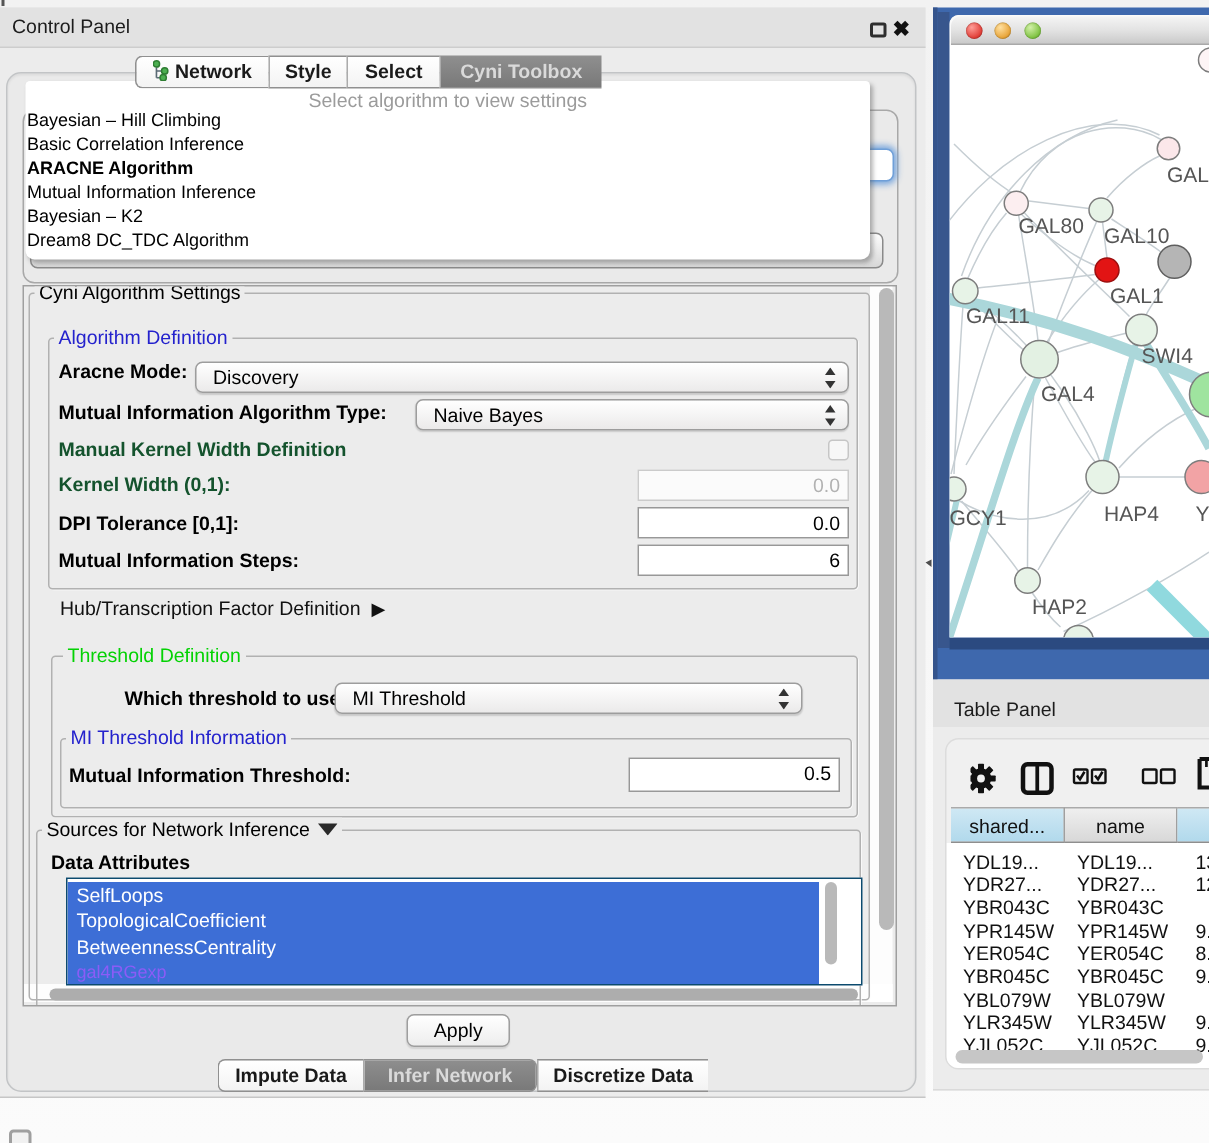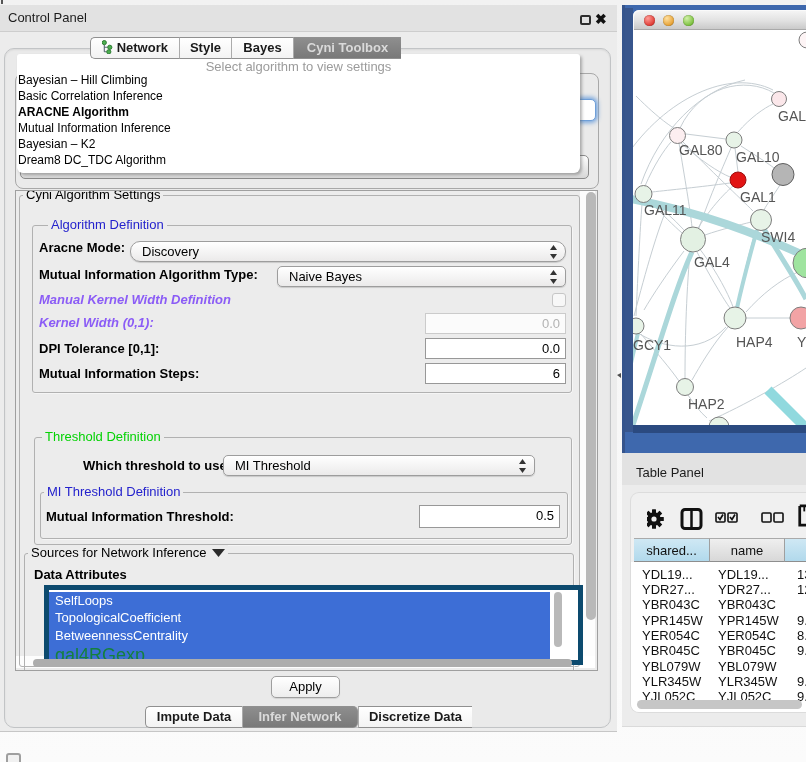--- a/index.html
+++ b/index.html
@@ -15,21 +15,21 @@
 .tabstrip{display:flex;height:16px;}
 .tab{height:20px;line-height:20px;font-size:13px;font-weight:bold;color:#1a1a1a;text-align:center;
   background:linear-gradient(#ffffff,#f3f3f3);border-top:1px solid #909090;border-bottom:1px solid #909090;white-space:nowrap;}
 .tab.sep{border-left:1px solid #ababab;}
 .tab.first{border-left:1px solid #909090;border-radius:5px 0 0 5px;}
 .tab.last{border-right:1px solid #909090;border-radius:0 5px 5px 0;}
 .tab.sel{background:linear-gradient(#8e8e8e,#797979);color:#dadada;}
 .gb{position:absolute;border:1px solid #b1b1b1;border-radius:3px;box-shadow:inset 0 0 0 0 #fff,0.5px 0.5px 0 0 #fdfdfd;text-align:center;}
 .gbt{position:absolute;top:-9px;background:#ececec;padding:0 3px;font-size:13px;white-space:nowrap;}
 .lb{position:absolute;font-size:13px;font-weight:bold;color:#000;white-space:nowrap;}
-.ld{position:absolute;font-size:13px;font-weight:bold;color:#8b5cf6;white-space:nowrap;font-style:italic;}
+.ld{position:absolute;font-size:13px;font-weight:bold;color:#14532d;white-space:nowrap;}
 .ln{position:absolute;font-size:13px;color:#111;white-space:nowrap;}
 .combo{position:absolute;height:19px;border:1px solid #9d9d9d;border-radius:5px;
   background:linear-gradient(#ffffff,#ebeaea);box-shadow:0 1px 1px rgba(0,0,0,0.15);}
 .combo .ct{position:absolute;left:11px;top:2px;font-size:13px;color:#000;}
 .combo svg{position:absolute;right:7px;top:3px;}
 .tf{position:absolute;height:19px;border:1px solid #989898;background:#fff;}
 .tf .v{position:absolute;right:5px;top:2px;font-size:13px;color:#000;}
 .tf.dis{border:1px solid #cbcbcb;background:#fbfbfb;}
 .tf.dis .v{color:#b2b2b2;}
 #popup{left:17px;top:49px;width:563px;height:119px;background:#fff;z-index:5;
@@ -63,42 +63,42 @@
 
     <div class="abs" style="left:90px;top:32px;z-index:10;">
       <div class="tabstrip">
         <div class="tab first" style="width:88px;"><svg width="11" height="14" viewBox="0 0 11 14" style="vertical-align:-2px;">
               <path d="M2.3 4.8 L2.3 11.8 M2.3 7.3 L5.6 7.3 M2.3 11.8 L4.6 11.8" stroke="#5a6a74" stroke-width="1.1" fill="none"></path>
               <circle cx="2.3" cy="2.6" r="2.1" fill="#4caf50" stroke="#2e7d32" stroke-width="1"></circle>
               <circle cx="7.8" cy="7.3" r="2.1" fill="#4caf50" stroke="#2e7d32" stroke-width="1"></circle>
               <circle cx="6.8" cy="11.8" r="2.1" fill="#4caf50" stroke="#2e7d32" stroke-width="1"></circle>
             </svg> Network</div>
         <div class="tab sep" style="width:51px;">Style</div>
-        <div class="tab sep" style="width:61px;">Bayes</div>
+        <div class="tab sep" style="width:61px;">Select</div>
         <div class="tab sep sel" style="width:107px;">Cyni Toolbox</div>
       </div>
     </div>
 
     <div class="abs" style="left:15px;top:68px;width:582px;height:114px;border:1px solid #a8a8a8;border-radius:8px;"></div>
     <div class="abs" style="left:558px;top:94px;width:36px;height:20px;border:1px solid #6f9fd8;border-radius:5px;background:#fff;box-shadow:0 0 4px 2px rgba(110,160,220,0.9);"></div>
     <div class="abs" style="left:20px;top:150px;width:567px;height:22px;border:1px solid #8a8a8a;border-radius:5px;background:linear-gradient(#fdfdfd,#d7d7d7);"></div>
 
     <div class="abs" id="scrollpane" style="left:15px;top:185px;width:581px;height:479px;border:1px solid #9f9f9f;background:#ececec;overflow:hidden;">
 
       <div class="abs" style="left:564px;top:0;width:15px;height:477px;background:#fdfdfd;"></div>
       <div class="abs" style="left:0;top:465px;width:579px;height:12px;background:#fdfdfd;"></div>
       <div class="abs" style="left:564px;top:465px;width:15px;height:12px;background:#fff;"></div>
 
       <div class="gb" style="left:3px;top:4px;width:559px;height:470px;">
         <div class="gbt" style="left:3px;color:#000;">Cyni Algorithm Settings</div>
 
         <div class="gb" style="left:12px;top:29px;width:538px;height:166px;">
-          <div class="gbt" style="left:15px;color:#2422cd;">Algorithm Definition</div>
+          <div class="gbt" style="left:3px;color:#2422cd;">Algorithm Definition</div>
           <div class="lb" style="left:6px;top:14px;">Aracne Mode:</div>
-          <div class="combo" style="left:97px;top:15px;width:434px;border-radius:10px;">
+          <div class="combo" style="left:97px;top:15px;width:434px;">
             <span class="ct">Discovery</span>
             <svg width="9" height="14" viewBox="0 0 9 14">
                 <path d="M4.5 0 L8 5 L1 5 Z" fill="#333"></path>
                 <path d="M4.5 14 L8 9 L1 9 Z" fill="#333"></path>
               </svg>
           </div>
           <div class="lb" style="left:6px;top:41px;">Mutual Information Algorithm Type:</div>
           <div class="combo" style="left:244px;top:40px;width:287px;">
             <span class="ct">Naive Bayes</span>
             <svg width="9" height="14" viewBox="0 0 9 14">
@@ -115,51 +115,52 @@
           <div class="lb" style="left:6px;top:115px;">DPI Tolerance [0,1]:</div>
           <div class="tf" style="left:392px;top:112px;width:139px;">
               <span class="v">0.0</span>
             </div>
           <div class="lb" style="left:6px;top:140px;">Mutual Information Steps:</div>
           <div class="tf" style="left:392px;top:137px;width:139px;">
               <span class="v">6</span>
             </div>
         </div>
 
+        <div class="ln" style="left:20px;top:202px;">Hub/Transcription Factor Definition&nbsp;&nbsp;<span style="font-size:12px;color:#111;">▶</span></div>
 
         <div class="gb" style="left:14px;top:241px;width:536px;height:106px;">
           <div class="gbt" style="left:7px;color:#04d204;">Threshold Definition</div>
           <div class="lb" style="left:48px;top:20px;">Which threshold to use:</div>
           <div class="combo" style="left:188px;top:17px;width:293px;padding-left:17px;">
             <span class="ct">MI Threshold</span>
             <svg width="9" height="14" viewBox="0 0 9 14">
                 <path d="M4.5 0 L8 5 L1 5 Z" fill="#333"></path>
                 <path d="M4.5 14 L8 9 L1 9 Z" fill="#333"></path>
               </svg>
           </div>
           <div class="gb" style="left:5px;top:54px;width:526px;height:45px;">
-            <div class="gbt" style="left:3px;color:#2422cd;">MI Threshold Definition</div>
+            <div class="gbt" style="left:3px;color:#2422cd;">MI Threshold Information</div>
             <div class="lb" style="left:5px;top:16px;">Mutual Information Threshold:</div>
             <div class="tf" style="left:378px;top:12px;width:139px;height:21px;">
                 <span class="v">0.5</span>
               </div>
           </div>
         </div>
 
         <div class="gb" style="left:4px;top:357px;width:548px;height:130px;border-radius:3px 3px 0 0;">
           <div class="gbt" style="left:3px;color:#000;">Sources for Network Inference <svg width="13" height="9" viewBox="0 0 13 9" style="margin-left:2px;">
                 <path d="M0 1 L13 1 L6.5 9 Z" fill="#2a2a2a"></path>
               </svg></div>
           <div class="lb" style="left:9px;top:13px;">Data Attributes</div>
-          <div class="abs" style="left:19px;top:31px;width:529px;height:70px;background:#fff;border:5px solid #0c4a6e;overflow:hidden;">
+          <div class="abs" style="left:19px;top:31px;width:529px;height:70px;background:#fff;border:1px solid #0c4a6e;overflow:hidden;">
             <div class="abs" style="left:0;top:2px;width:501px;height:68px;background:#3d6ed6;"></div>
             <div class="abs" style="left:6px;top:3px;font-size:13px;color:#fff;">SelfLoops</div>
             <div class="abs" style="left:6px;top:20px;font-size:13px;color:#fff;">TopologicalCoefficient</div>
             <div class="abs" style="left:6px;top:38px;font-size:13px;color:#fff;">BetweennessCentrality</div>
-            <div class="abs" style="left:6px;top:55px;font-size:18px;color:#15803d;">gal4RGexp</div>
+            <div class="abs" style="left:6px;top:55px;font-size:12px;color:#8b5cf6;">gal4RGexp</div>
             <div class="vthumb" style="left:505px;top:2px;width:8px;height:55px;"></div>
           </div>
         </div>
       </div>
 
       <div class="vthumb" style="left:570px;top:1px;width:10px;height:428px;"></div>
       <div class="hthumb" style="left:17px;top:468px;width:539px;height:8px;background:#adadad;"></div>
     </div>
 
     <div class="abs" id="popup">

